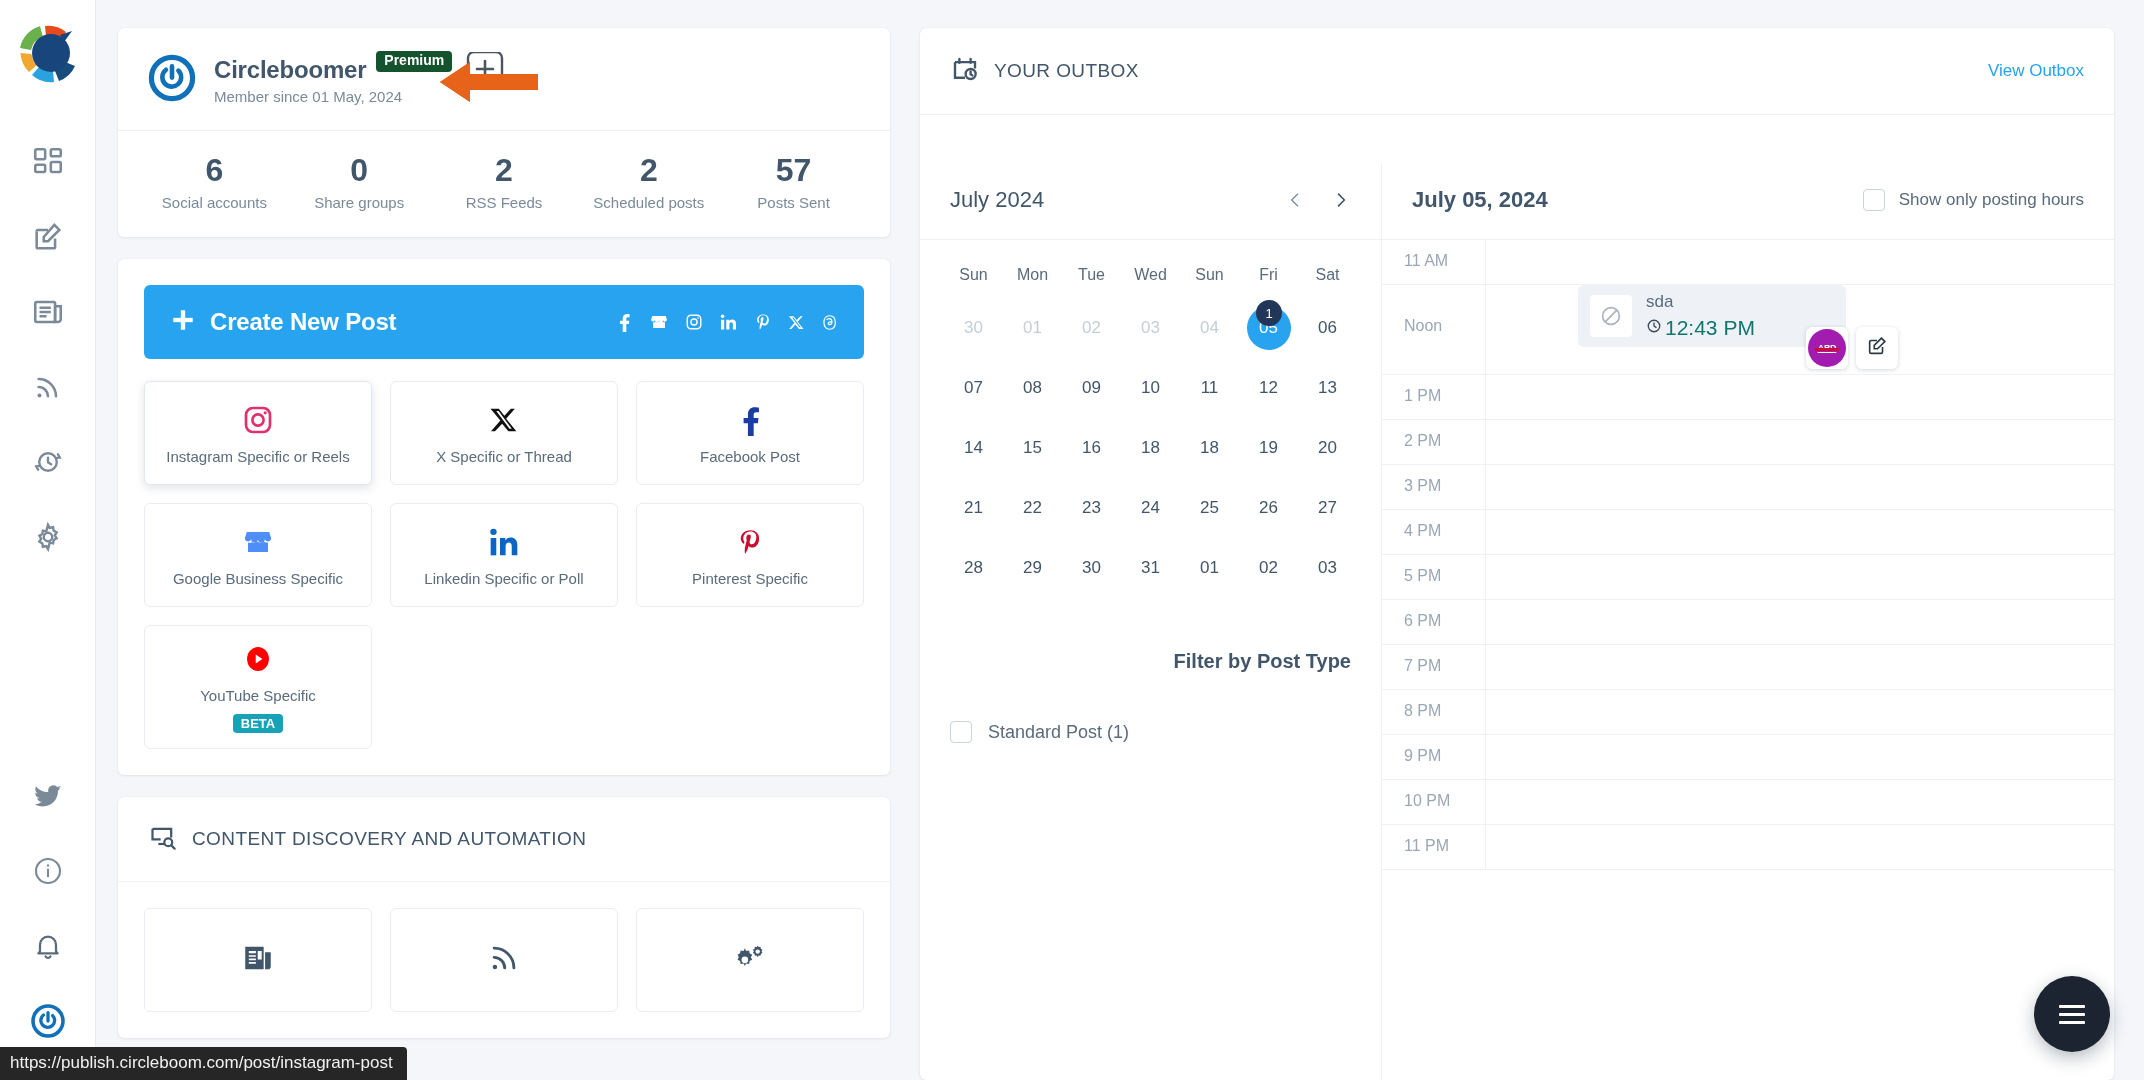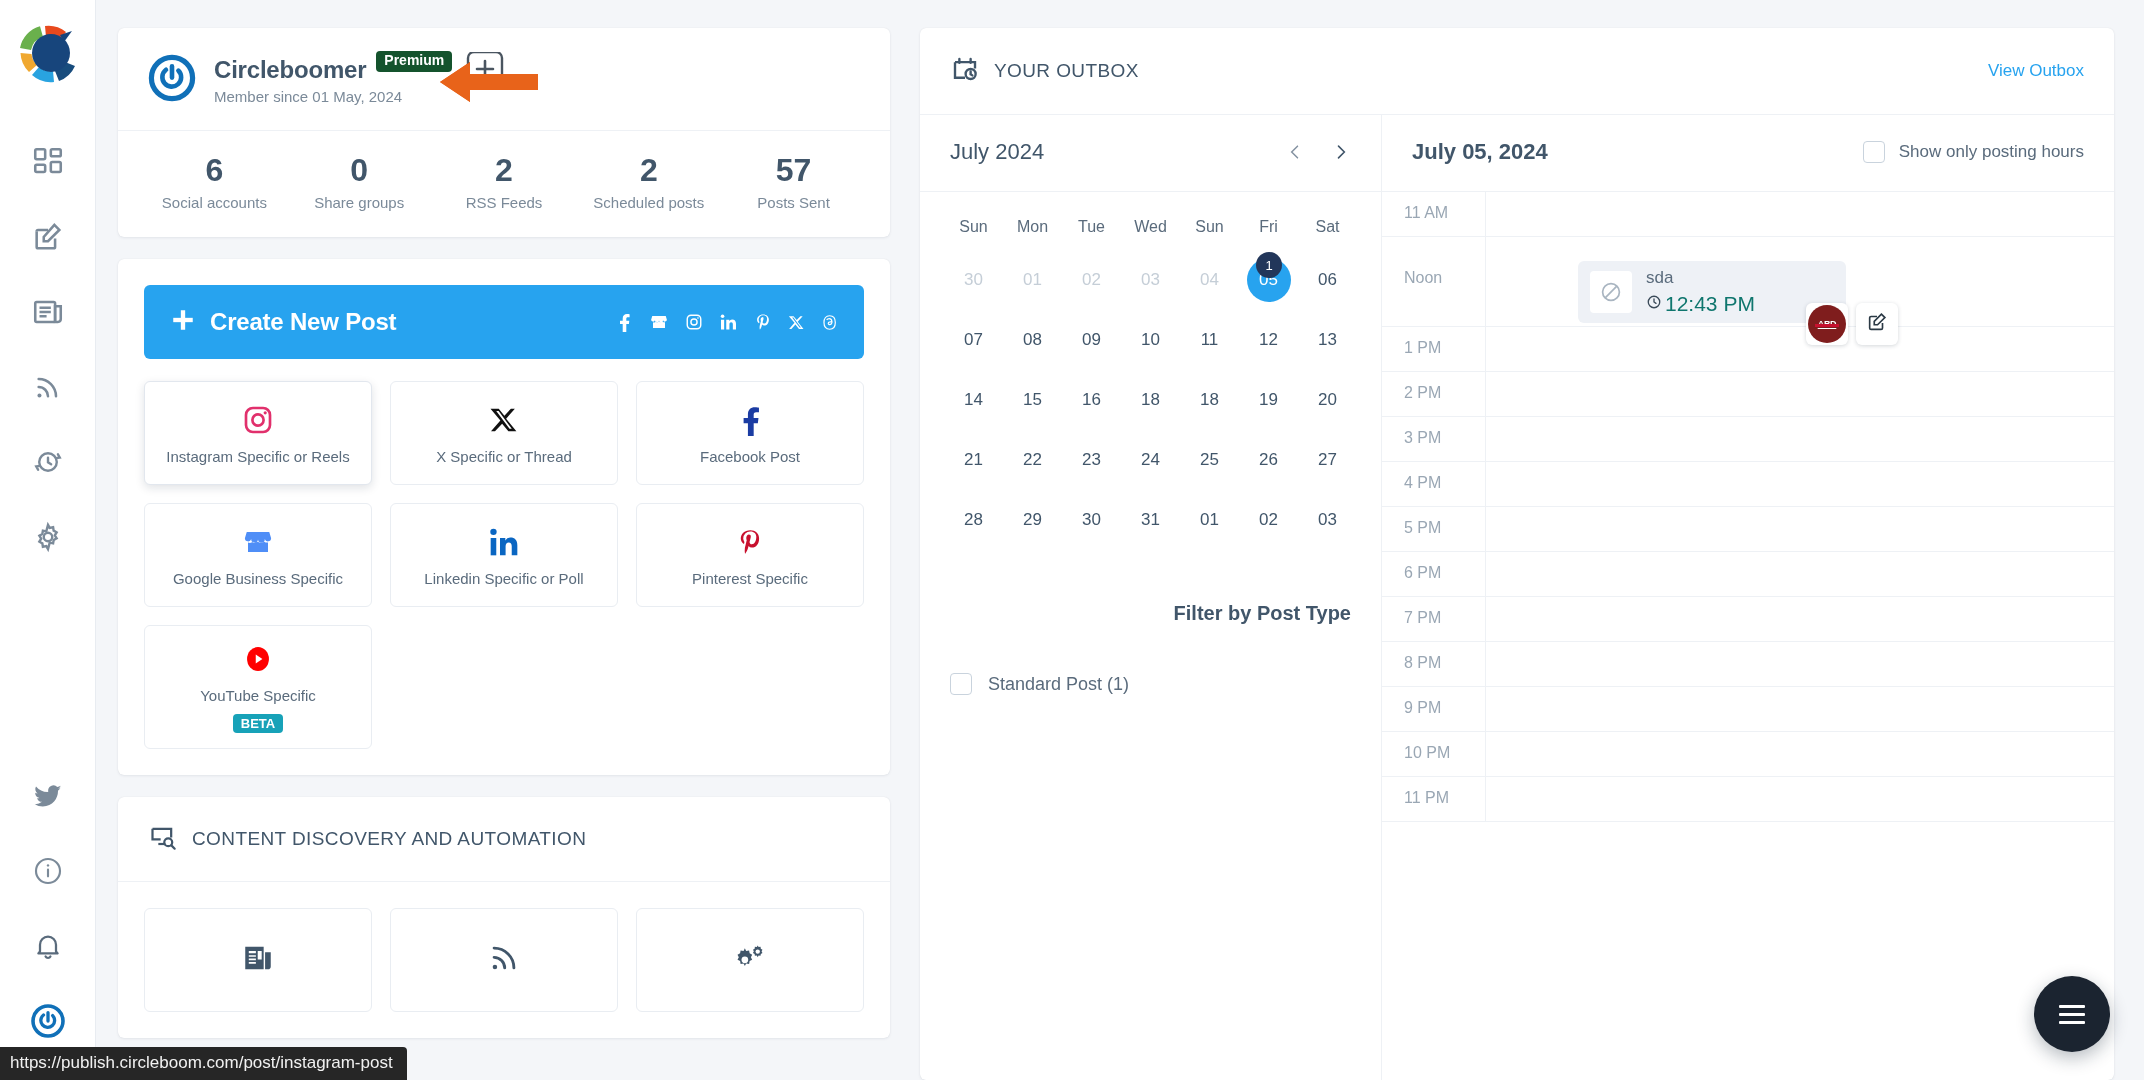--- a/index.html
+++ b/index.html
@@ -109,21 +109,21 @@
   .cd-title { font-size: 19px; color: #41566a; letter-spacing: .4px; }
   .cd-body { padding: 26px; }
   .cd-grid { display: grid; grid-template-columns: repeat(3, 1fr); gap: 18px; }
   .cd-card {
     border: 1px solid #e9edf2; border-radius: 6px; height: 104px;
     display: flex; align-items: center; justify-content: center;
     cursor: pointer;
   }
 
   
-  .outbox-card { display: flex; flex-direction: column; height: 100%; overflow: hidden; }
+  .outbox-card { display: flex; flex-direction: column; height: 100%; overflow: hidden; gap: 48px; }
   .outbox-head {
     display: flex; align-items: center; justify-content: space-between;
     padding: 26px 30px; border-bottom: 1px solid #eef1f5;
   }
   .outbox-head-left { display: flex; align-items: center; gap: 14px; }
   .outbox-title { font-size: 19px; color: #41566a; letter-spacing: .4px; }
   .view-outbox { font-size: 17px; color: #27a3ef; cursor: pointer; }
 
   .outbox-body { display: flex; flex: 1 1 auto; min-height: 0; }
   .cal-pane { width: 462px; flex: 0 0 462px; border-right: 1px solid #eef1f5; }
@@ -173,42 +173,42 @@
   .slot { display: flex; border-bottom: 1px solid #eef1f5; position: relative; }
   .slot-time {
     width: 104px; flex: 0 0 104px; border-right: 1px solid #eef1f5;
     font-size: 16px; color: #9aa7b4; padding: 12px 0 0 22px;
   }
   .slot-body { flex: 1 1 auto; min-width: 0; position: relative; }
   .slot.h45 { height: 45px; }
   .slot.h90 { height: 90px; }
 
   .event {
-    position: absolute; left: 92px; top: 24px;
+    position: absolute; left: 92px; top: 0;
     width: 268px; height: 62px;
     background: #eef1f6; border-radius: 6px;
     display: flex; align-items: center; gap: 14px;
     padding: 0 12px; cursor: pointer;
   }
   .event-thumb {
     width: 42px; height: 42px; background: #fff; border-radius: 4px;
     display: flex; align-items: center; justify-content: center;
     flex: 0 0 42px;
   }
   .event-name { font-size: 17px; color: #5a6b7c; line-height: 1.2; }
   .event-time-row { display: flex; align-items: center; gap: 3px; margin-top: 3px; }
   .event-time { font-size: 21px; color: #0f766e; }
   .event-actions { position: absolute; right: -52px; bottom: -22px; display: flex; gap: 8px; }
   .act-btn {
     width: 42px; height: 42px; border-radius: 6px; background: #fff;
     box-shadow: 0 1px 4px rgba(16,32,51,.18);
     display: flex; align-items: center; justify-content: center; cursor: pointer;
   }
   .avatar-circle {
-    width: 38px; height: 38px; border-radius: 50%; background: #7f1d1d;
+    width: 38px; height: 38px; border-radius: 50%; background: #a21caf;
     display: flex; align-items: center; justify-content: center;
     color: #fff; font-size: 9px; font-weight: 700; letter-spacing: -.3px;
     position: relative; overflow: hidden; text-decoration: underline;
   }
   .avatar-circle::after {
     content: ""; position: absolute; left: 7px; right: 7px; top: 19px;
     height: 3px; background: #c8102e;
   }
 
   

